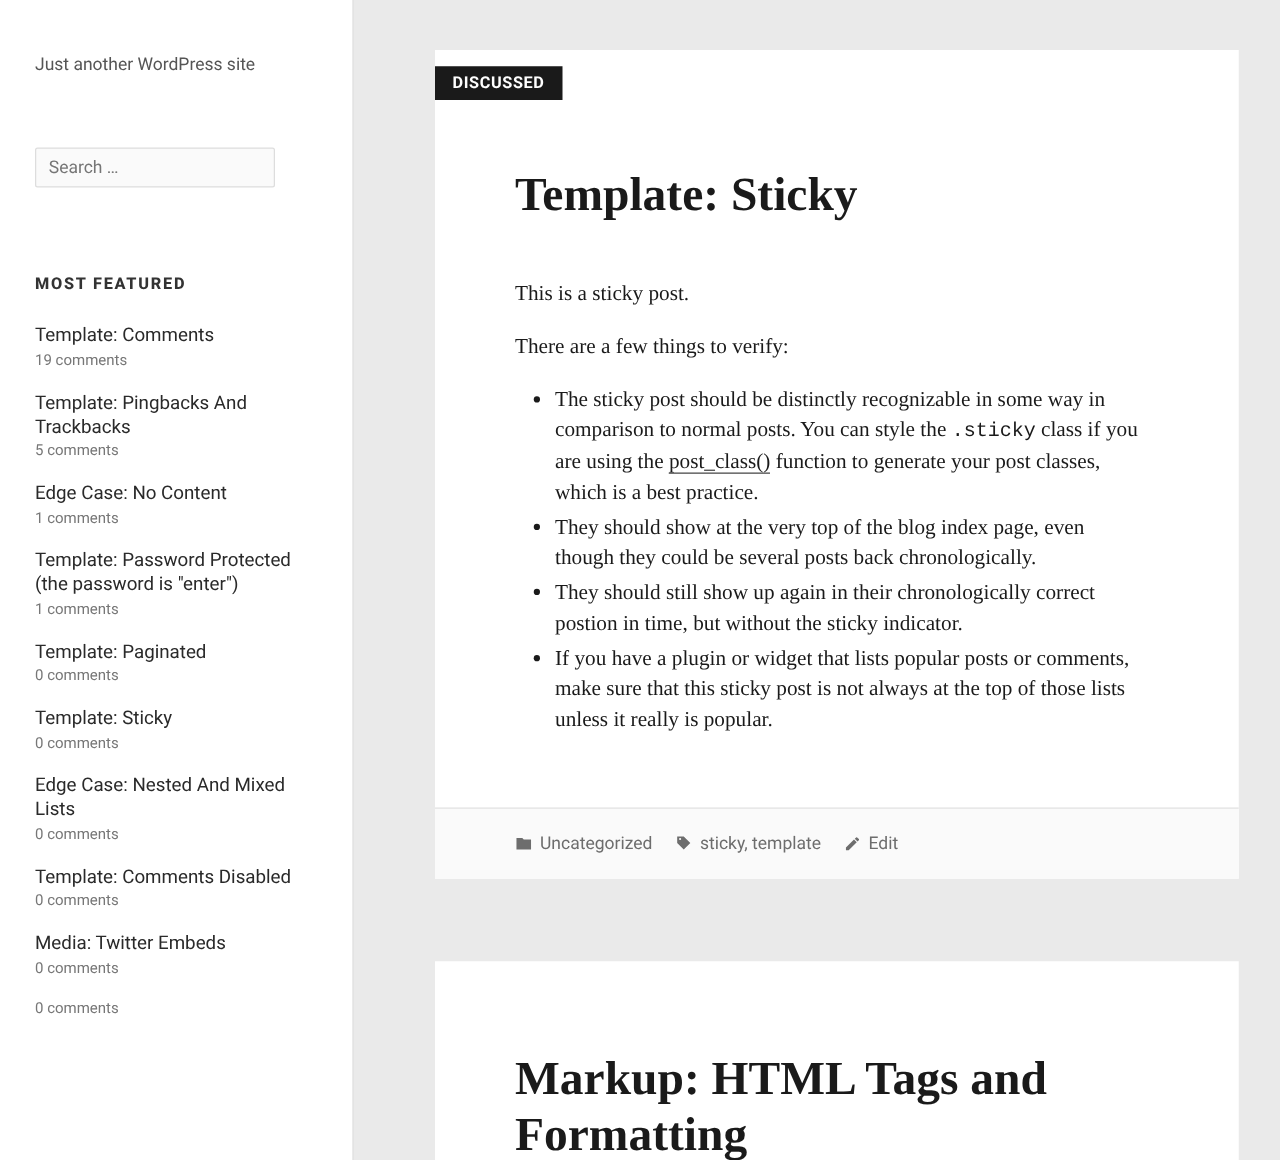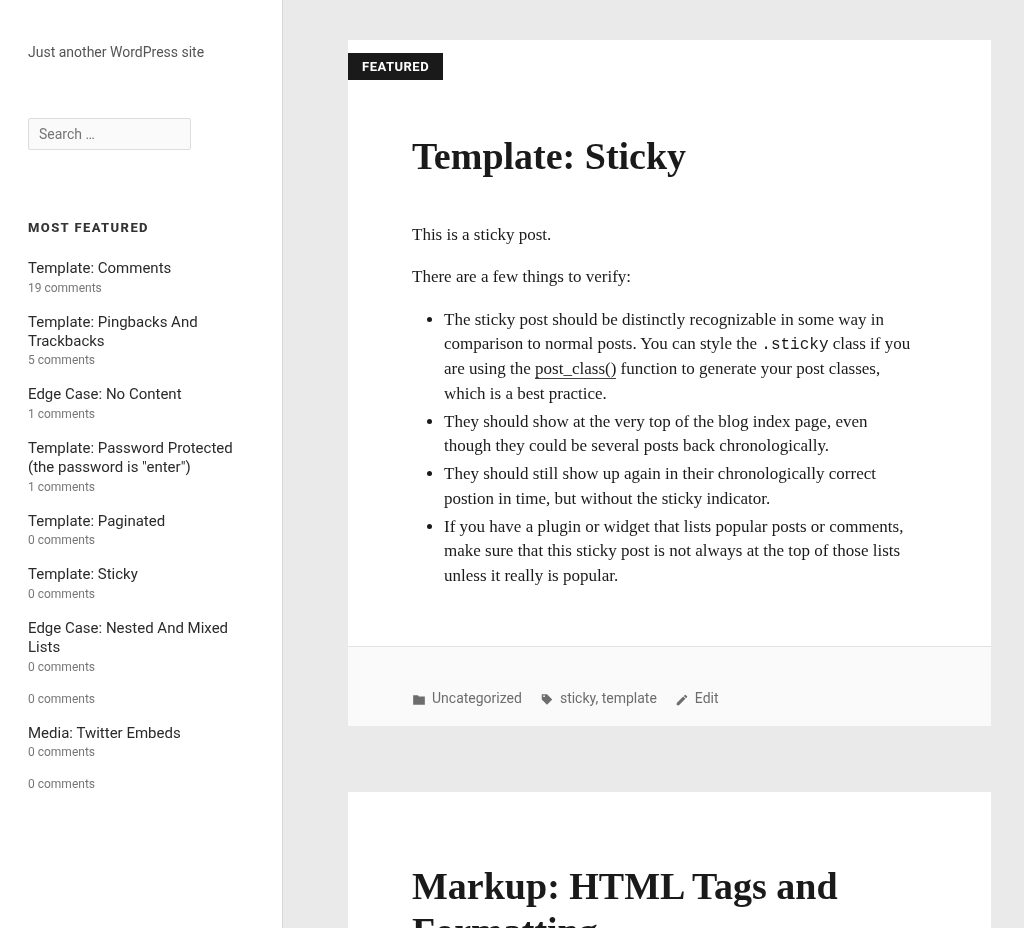--- a/index.html
+++ b/index.html
@@ -35,21 +35,21 @@
     color:#111;
     margin:0;
   }
   .site-tagline{
     margin:4px 0 0 0;
     font-size:14px;
     color:#555;
   }
   .search-box{
     margin-top:58px;
-    width:163px;
+    width:192px;
     height:32px;
     border:1px solid #ddd;
     background:#fafafa;
     border-radius:2px;
     color:#888;
     padding:0 10px;
     font-size:14px;
     font-family:inherit;
     outline:none;
   }
@@ -129,21 +129,21 @@
     border-top:1px solid #e2e2e2;
     background:#fafafa;
     padding:20px 64px;
     font-size:14px;
     color:var(--link);
     font-family:-apple-system,BlinkMacSystemFont,"Segoe UI",Roboto,Arial,sans-serif;
     display:flex;
     gap:18px;
     align-items:center;
   }
-  .fgroup{display:flex;align-items:flex-end;gap:6px;margin-top:23px;}
+  .fgroup{display:flex;align-items:flex-start;gap:6px;}
   .fgroup a{color:var(--link);text-decoration:none;}
   .icon{width:14px;height:14px;display:inline-block;fill:currentColor;position:relative;top:1px;}
 
   .post.second .post-body{padding:72px 64px 20px 64px;}
 </style>
 </head>
 <body>
 
 <aside class="sidebar">
   <p class="site-tagline">Just another WordPress site</p>
@@ -174,36 +174,37 @@
     </li>
     <li class="item">
       <a href="#">Template: Sticky</a>
       <div class="meta">0 comments</div>
     </li>
     <li class="item">
       <a href="#">Edge Case: Nested And Mixed Lists</a>
       <div class="meta">0 comments</div>
     </li>
     <li class="item">
+      <a href="#">Template: Comments Disabled</a>
       <div class="meta">0 comments</div>
     </li>
     <li class="item">
       <a href="#">Media: Twitter Embeds</a>
       <div class="meta">0 comments</div>
     </li>
     <li class="item">
       <div class="meta">0 comments</div>
     </li>
   </ul>
 </aside>
 
 <main class="main">
 
   <article class="post">
-    <span class="featured">FEATURED</span>
+    <span class="featured">DISCUSSED</span>
     <div class="post-body">
       <h1 class="post-title">
         <a href="#">Template: Sticky</a>
       </h1>
       <div class="content">
         <p>This is a sticky post.</p>
         <p>There are a few things to verify:</p>
         <ul>
           <li>
             <span>The sticky post should be distinctly recognizable in some way in comparison to normal posts. You can style the </span><code>.sticky</code><span> class if you are using the </span><a href="#" class="underline">post_class()</a><span> function to generate your post classes, which is a best practice.</span>

